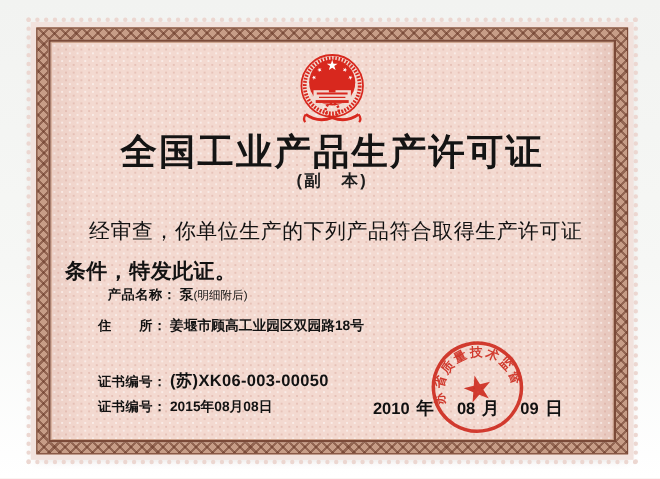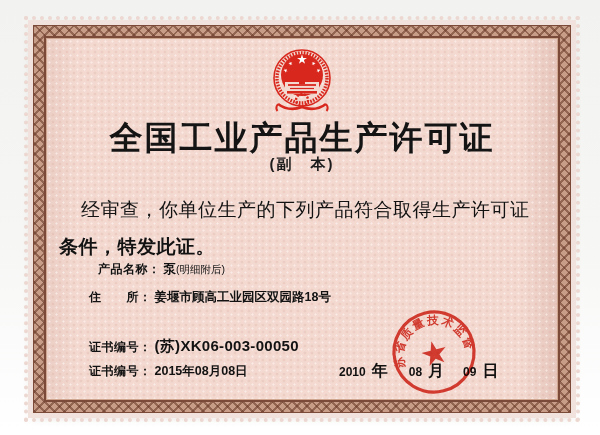--- a/index.html
+++ b/index.html
@@ -69,21 +69,21 @@
   .r-product{left:52px;top:221px;}
   .r-residence{top:249px;text-align:center;}
   .r-address{top:276px;}
   .r-certno{top:299px;}
   .r-certno .val{font-size:15px;letter-spacing:.3px;}
   .r-valid{top:323px;}
   .footnote{left:47px;top:342px;font-size:8.5px;font-weight:bold;letter-spacing:-.2px;color:#222;}
   
   .date{left:293px;top:323px;font-weight:bold;color:#111;z-index:2;}
   .date span{position:static;display:inline-block;}
-  .d-num{font-size:12px;font-family:"Liberation Sans",sans-serif;}
+  .d-num{font-size:15px;font-family:"Liberation Sans",sans-serif;}
   .d-unit{font-size:16px;margin-left:6px;}
   .d-month-num{margin-left:21px;}
   .d-day-num{margin-left:19px;}
   
   .seal{
     left:344px;top:270px;width:88px;height:88px;
     transform:rotate(-14deg);
     mix-blend-mode:multiply;opacity:.92;z-index:3;
   }
   .seal text{

